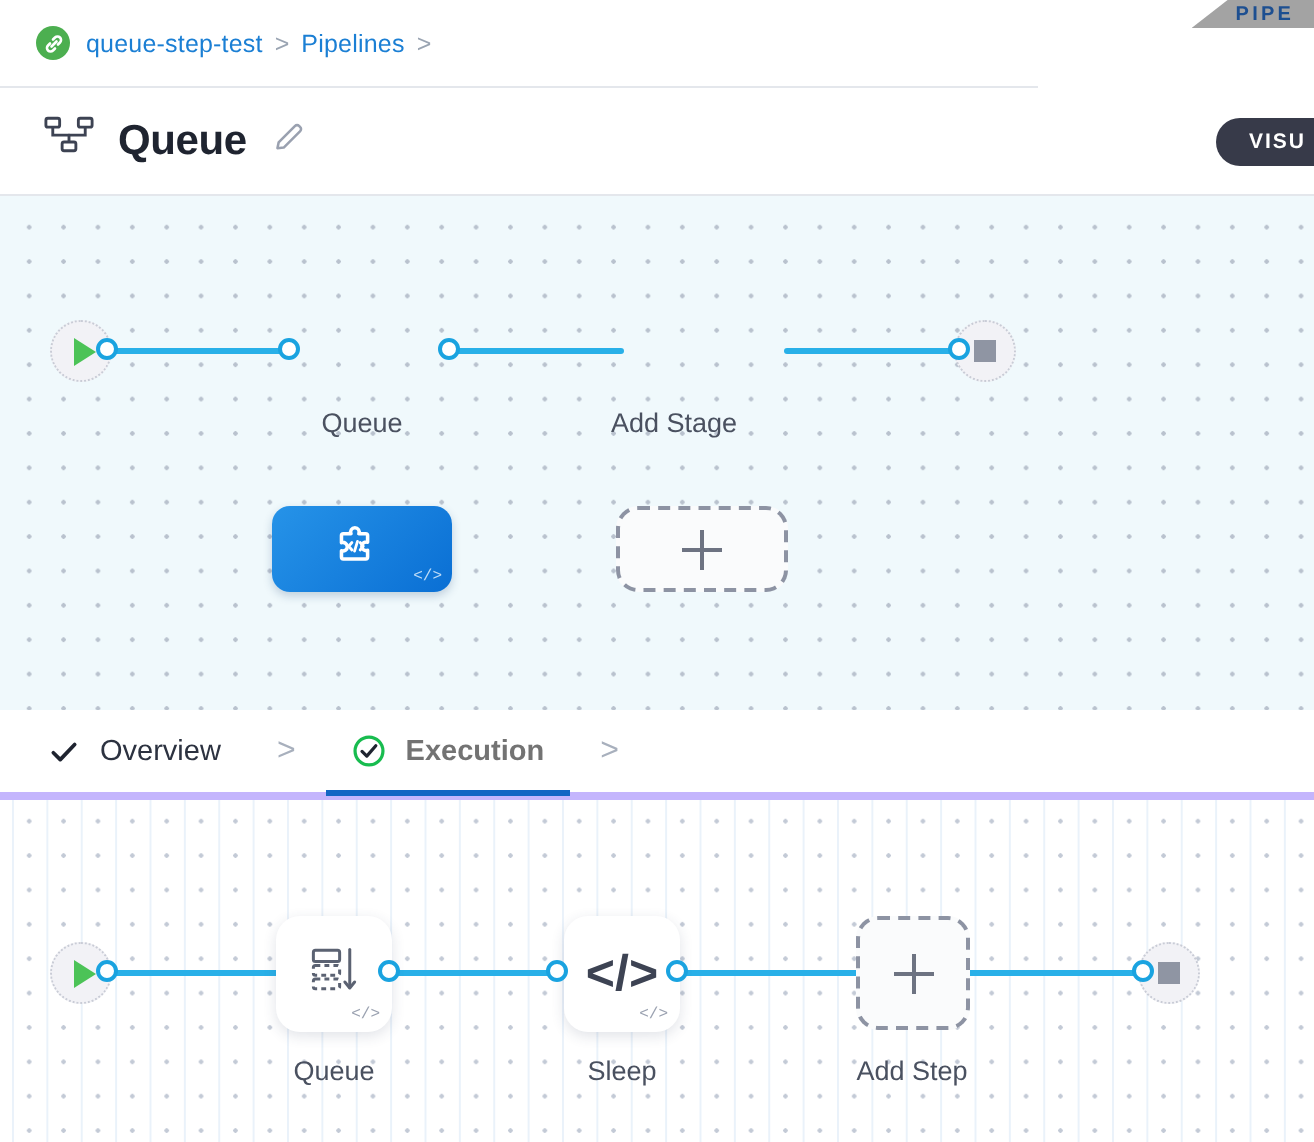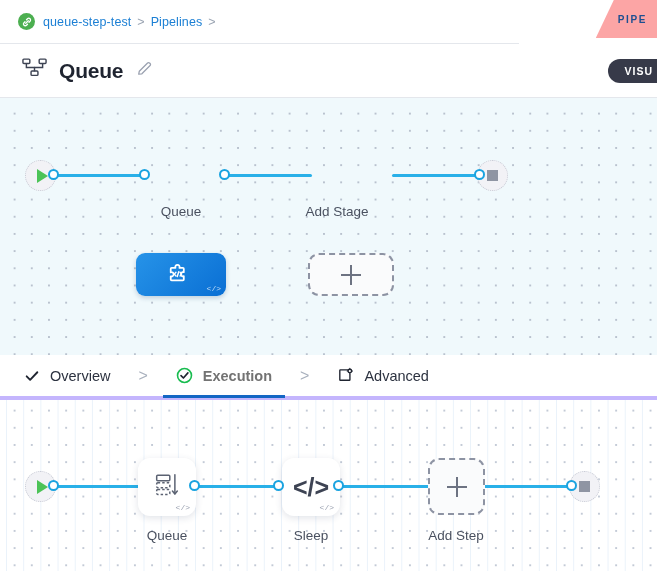--- a/index.html
+++ b/index.html
@@ -26,22 +26,22 @@
   }
   .bc-badge svg { display: block; }
   .bc-link {
     color: #1b7fd4; font-size: 12.5px; text-decoration: none;
     white-space: nowrap; letter-spacing: .1px;
   }
   .bc-sep { color: #9aa4b2; font-size: 12.5px; margin: 0 6px; }
 
   
   .corner-tab {
-    position: absolute; right: 0; top: 0; height: 38px;
-    background: #fca5a5;
+    position: absolute; right: 0; top: 0; height: 14px;
+    background: #a3a3a3;
     padding: 0 10px 0 22px;
     display: flex; align-items: center;
     clip-path: polygon(18px 0, 100% 0, 100% 100%, 0 100%);
     z-index: 7;
   }
   .corner-tab span {
     color: #1d4f91; font-size: 10px; font-weight: bold; letter-spacing: 1.6px;
     white-space: nowrap;
   }
 
@@ -269,30 +269,20 @@
         <svg width="17" height="17" viewBox="0 0 20 20" fill="none">
           <circle cx="10" cy="10" r="8.2" stroke="#18bc4f" stroke-width="1.9"></circle>
           <path d="M5.9 10.2 L8.7 13 L14 6.9" stroke="#1f2430" stroke-width="1.9" stroke-linecap="round" stroke-linejoin="round"></path>
         </svg>
       </span>
       <span class="tab-label">Execution</span>
     </div>
 
     <span class="tab-sep">&gt;</span>
 
-    <div class="tab">
-      <span class="tab-ico">
-        <svg width="17" height="17" viewBox="0 0 20 20" fill="none" stroke="#1f2430" stroke-width="1.6" stroke-linecap="round" stroke-linejoin="round">
-          <path d="M12.6 3.4 H3.9 a.6 .6 0 0 0 -.6 .6 V15 a.6 .6 0 0 0 .6 .6 H14.6 a.6 .6 0 0 0 .6 -.6 V8.4"></path>
-          <circle cx="15.1" cy="4.7" r="2.1"></circle>
-          <path d="M15.1 1.6 v1 M15.1 6.8 v1 M12 4.7 h1 M17.2 4.7 h1" stroke-width="1.3"></path>
-        </svg>
-      </span>
-      <span class="tab-label">Advanced</span>
-    </div>
   </div>
 
   <div class="canvas-bottom">
 
     <div class="edge" style="left:50px; top:85px; width:92px;"></div>
     <div class="edge" style="left:192px; top:85px; width:92px;"></div>
     <div class="edge" style="left:336px; top:85px; width:96px;"></div>
     <div class="edge" style="left:482px; top:85px; width:94px;"></div>
 
     <div class="terminal" style="left:25px; top:71px;">

